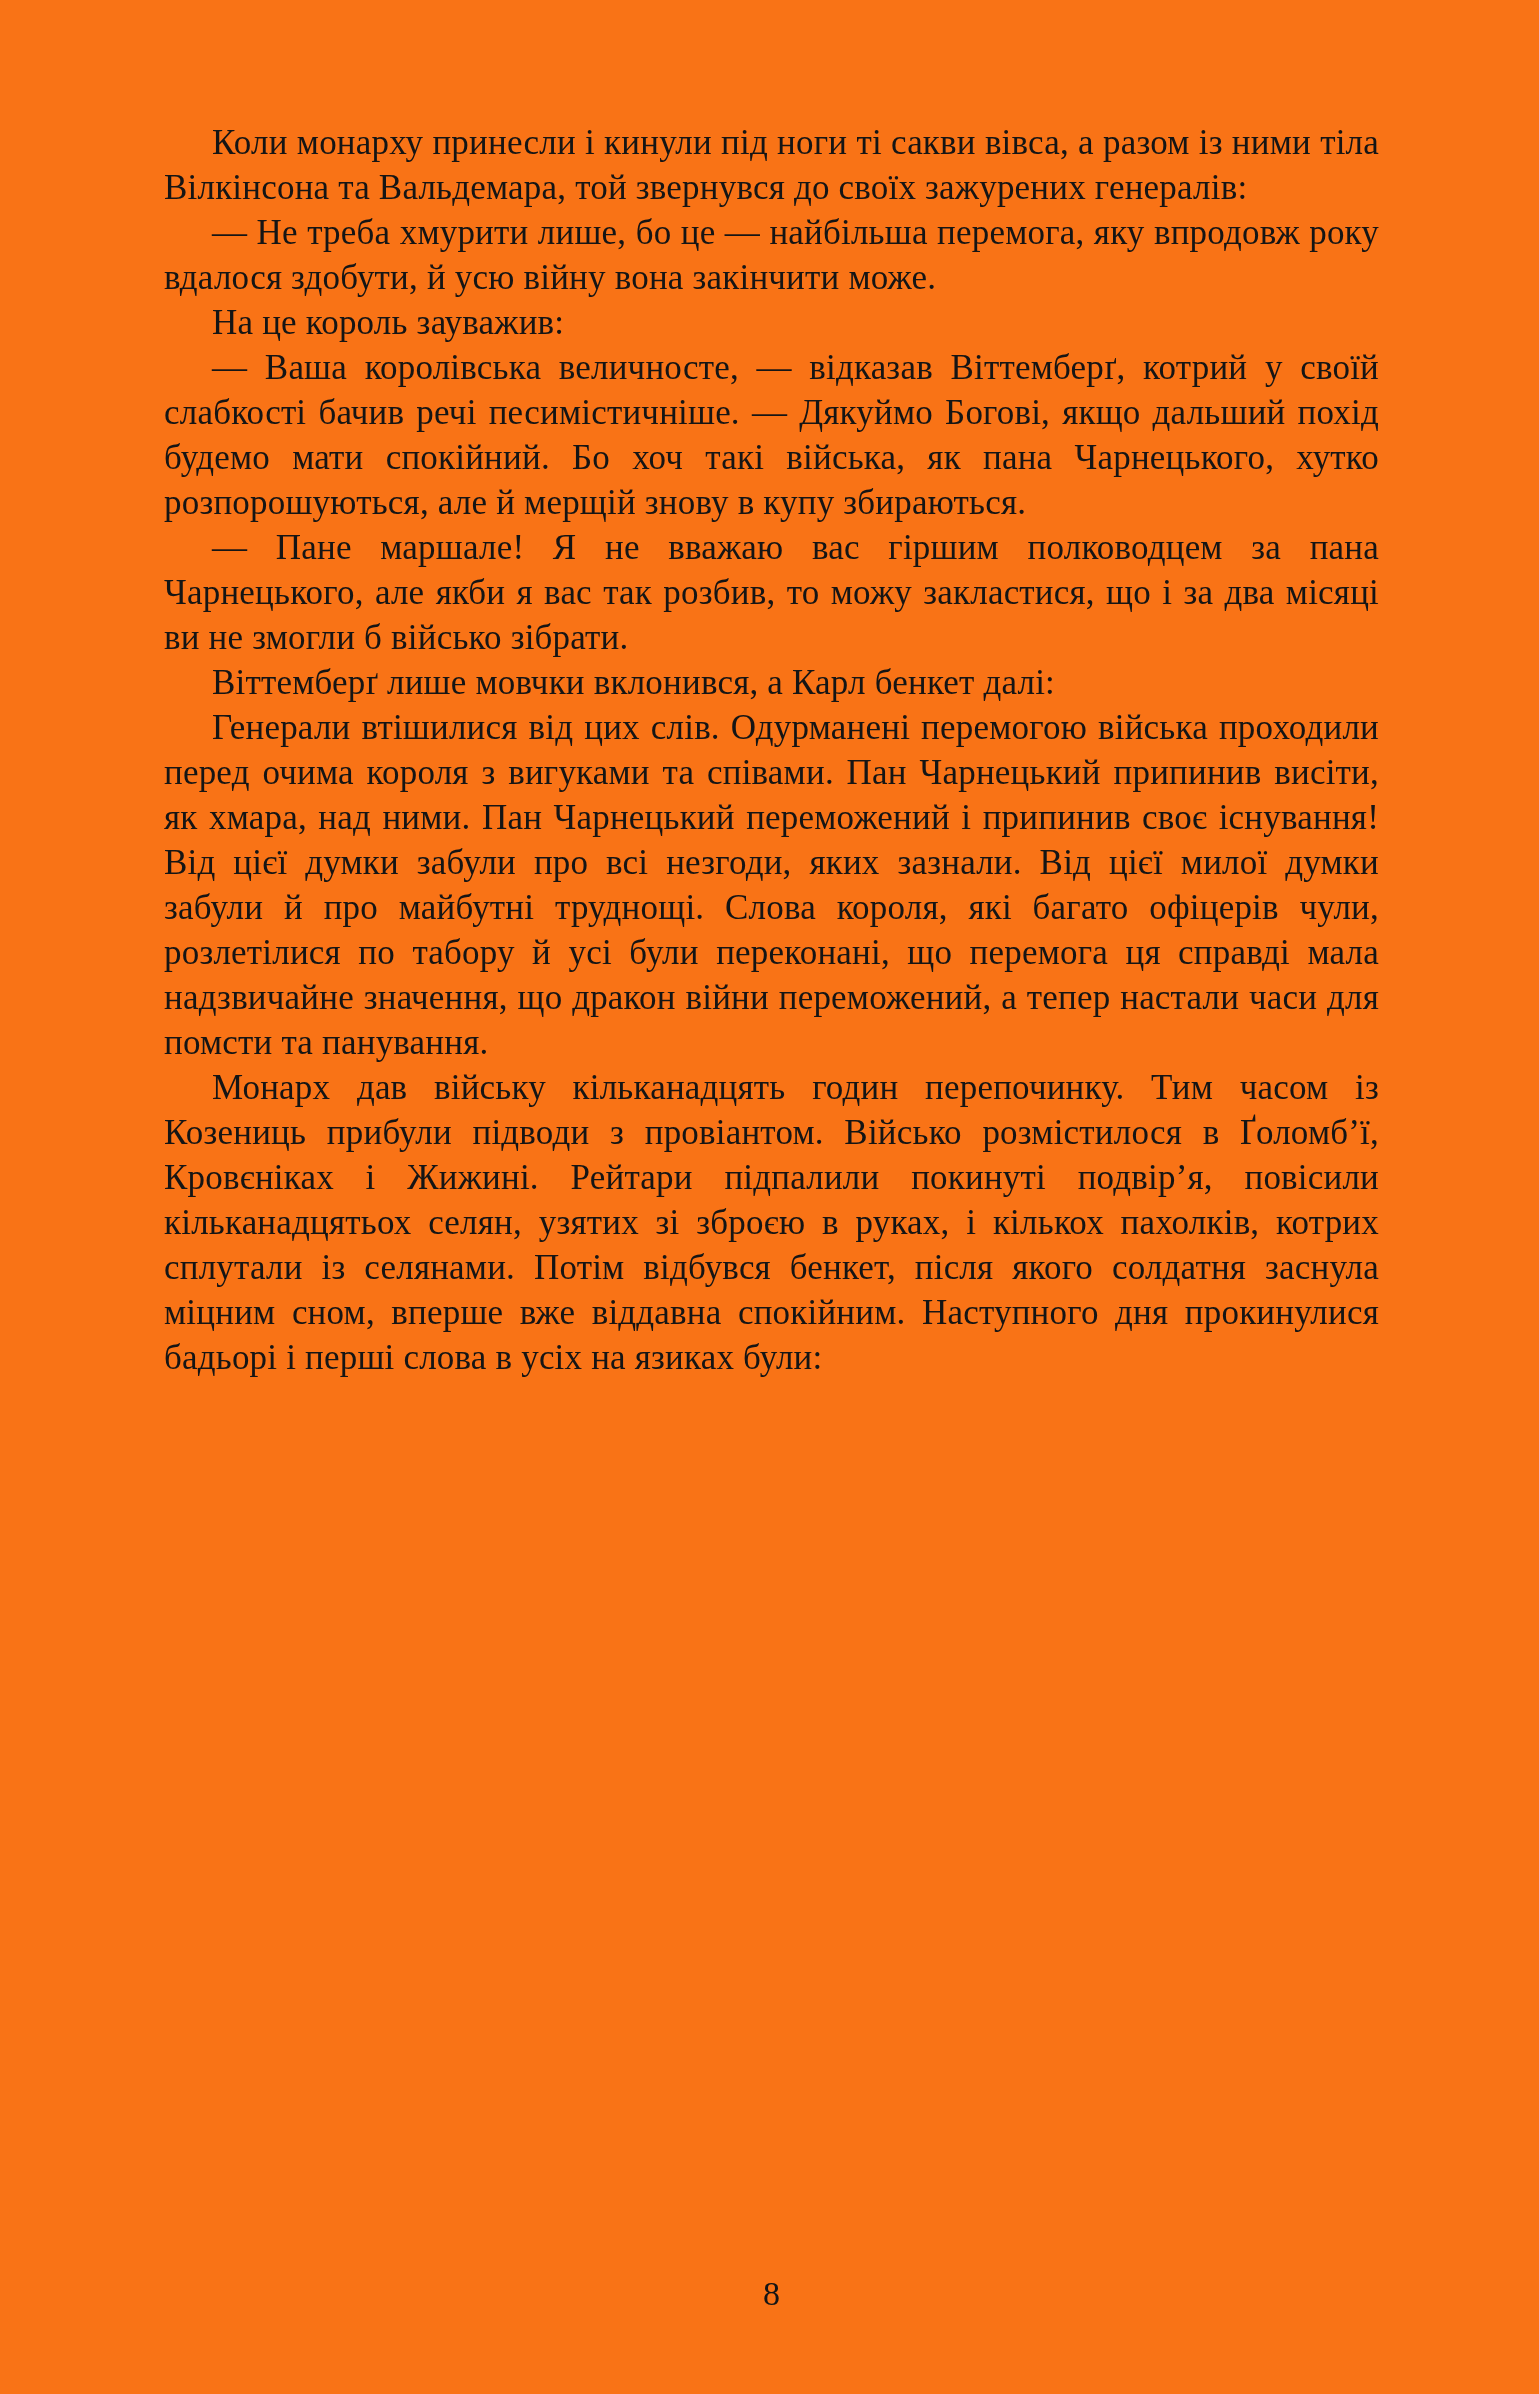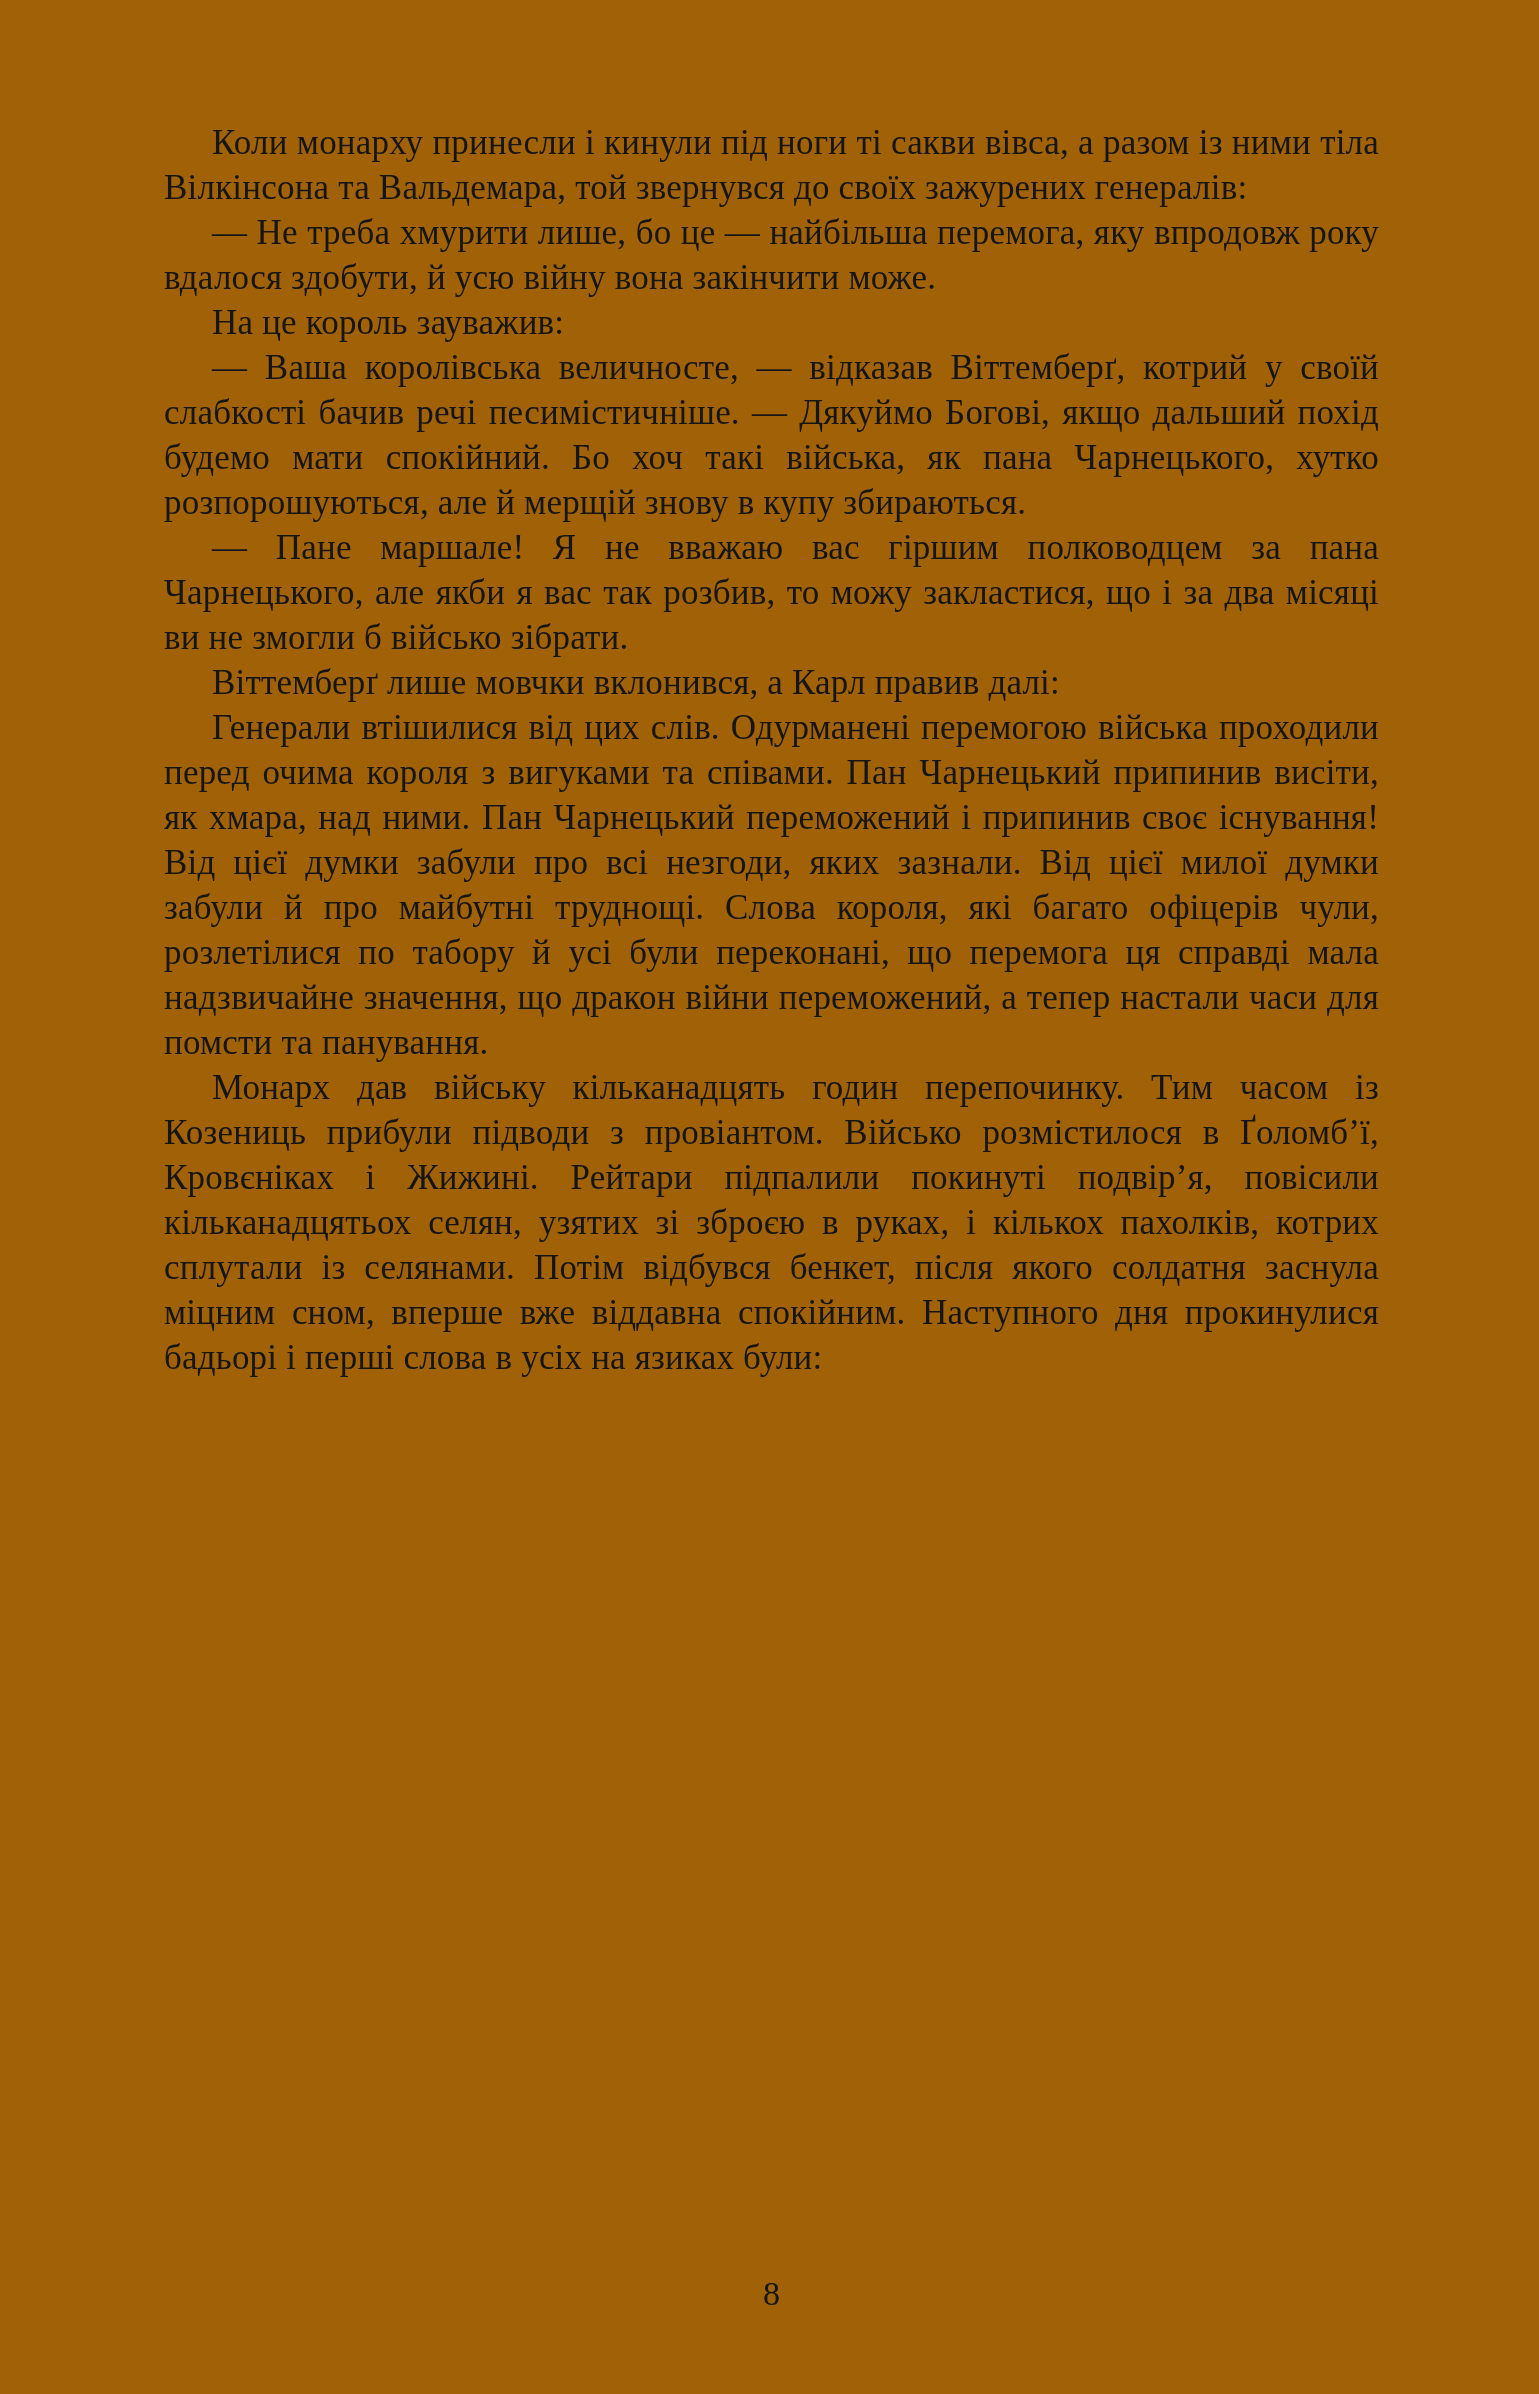--- a/index.html
+++ b/index.html
@@ -4,21 +4,21 @@
 <style>
   html, body {
     margin: 0;
     padding: 0;
     background: #ffffff;
   }
   .page {
     position: relative;
     width: 1539px;
     height: 2394px;
-    background: #a16207;
+    background: #f97316;
     font-family: "Liberation Serif", "DejaVu Serif", serif;
     color: #151515;
     overflow: hidden;
   }
   .text-block {
     position: absolute;
     left: 164px;
     top: 120px;
     width: 1215px;
     font-size: 35px;
@@ -45,19 +45,19 @@
 </head>
 <body>
 
 <div class="page">
   <div class="text-block">
     <p>Коли монарху принесли і кинули під ноги ті сакви вівса, а разом із ними тіла Вілкінсона та Вальдемара, той звернувся до своїх зажурених генералів:</p>
     <p>— Не треба хмурити лише, бо це — найбільша перемога, яку впродовж року вдалося здобути, й усю війну вона закінчити може.</p>
     <p>На це король зауважив:</p>
     <p>— Ваша королівська величносте, — відказав Віттемберґ, котрий у своїй слабкості бачив речі песимістичніше. — Дякуймо Богові, якщо дальший похід будемо мати спокійний. Бо хоч такі війська, як пана Чарнецького, хутко розпорошуються, але й мерщій знову в купу збираються.</p>
     <p>— Пане маршале! Я не вважаю вас гіршим полководцем за пана Чарнецького, але якби я вас так розбив, то можу закластися, що і за два місяці ви не змогли б військо зібрати.</p>
-    <p>Віттемберґ лише мовчки вклонився, а Карл правив далі:</p>
+    <p>Віттемберґ лише мовчки вклонився, а Карл бенкет далі:</p>
     <p>Генерали втішилися від цих слів. Одурманені перемогою війська проходили перед очима короля з вигуками та співами. Пан Чарнецький припинив висіти, як хмара, над ними. Пан Чарнецький переможений і припинив своє існування! Від цієї думки забули про всі незгоди, яких зазнали. Від цієї милої думки забули й про майбутні труднощі. Слова короля, які багато офіцерів чули, розлетілися по табору й усі були переконані, що перемога ця справді мала надзвичайне значення, що дракон війни переможений, а тепер настали часи для помсти та панування.</p>
     <p>Монарх дав війську кільканадцять годин перепочинку. Тим часом із Козениць прибули підводи з провіантом. Військо розмістилося в Ґоломб’ї, Кровєніках і Жижині. Рейтари підпалили покинуті подвір’я, повісили кільканадцятьох селян, узятих зі зброєю в руках, і кількох пахолків, котрих сплутали із селянами. Потім відбувся бенкет, після якого солдатня заснула міцним сном, вперше вже віддавна спокійним. Наступного дня прокинулися бадьорі і перші слова в усіх на язиках були:</p>
   </div>
   <div class="page-number">8</div>
 </div>
 
 
 </body></html>

